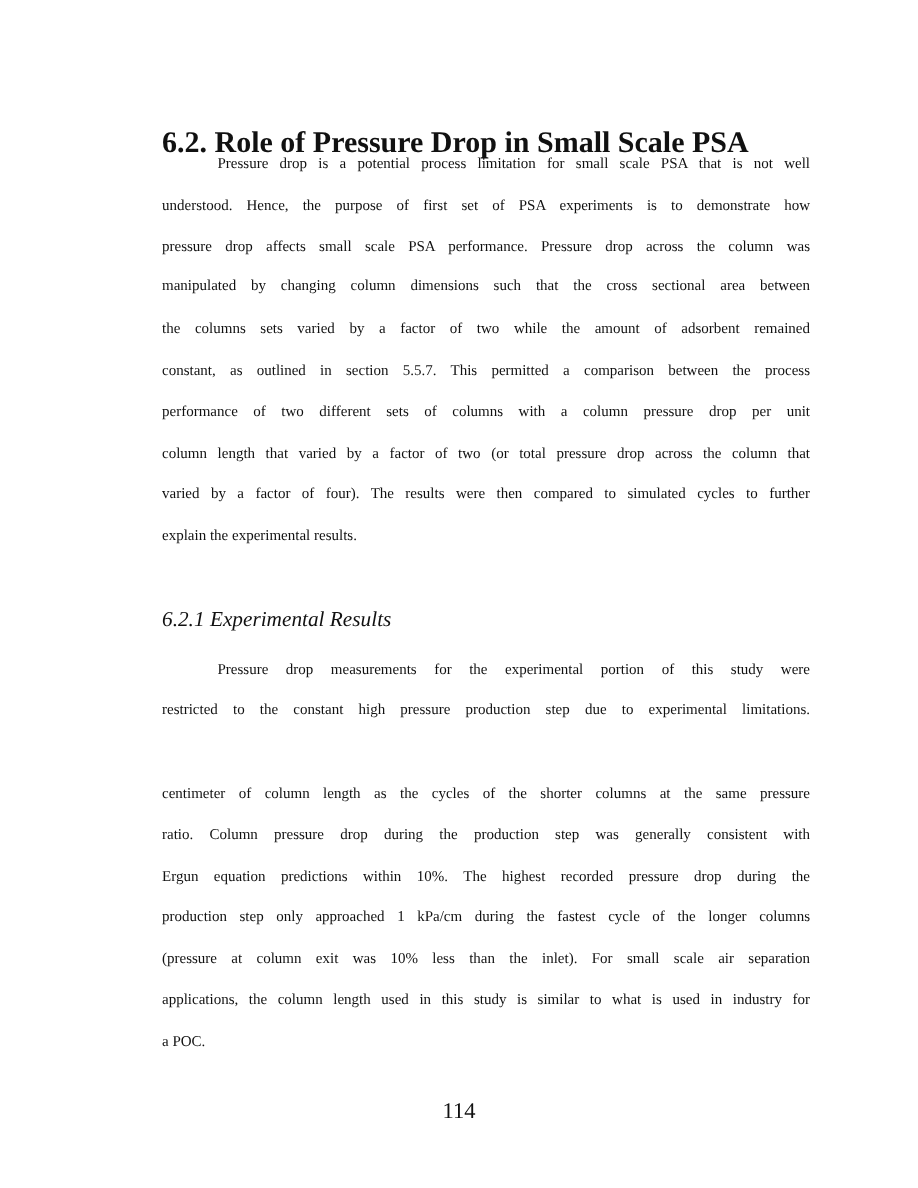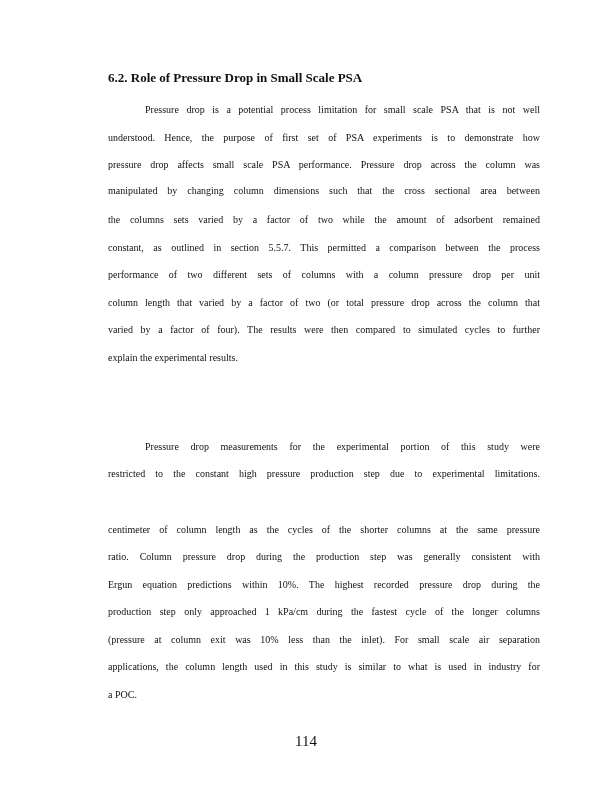--- a/index.html
+++ b/index.html
@@ -1,19 +1,19 @@
 <!DOCTYPE html>
 <html><head>
 <meta charset="utf-8">
 <style>
   html, body { margin: 0; padding: 0; background: #ffffff; }
   body { width: 612px; height: 792px; position: relative; overflow: hidden;
          font-family: "Liberation Serif", "DejaVu Serif", serif; color: #111; }
   .page { position: absolute; left: 0; top: 0; width: 612px; height: 792px; background: #fff; }
-  .h1 { position: absolute; left: 108px; top: 70px; font-size: 13px; font-weight: bold; white-space: nowrap; }
+  .h1 { position: absolute; left: 108px; top: 84px; font-size: 20px; font-weight: bold; white-space: nowrap; }
   .h2 { position: absolute; left: 108px; top: 405px; font-size: 14.2px; font-style: italic; white-space: nowrap; }
   .line { position: absolute; left: 108px; width: 432px; font-size: 10px; line-height: 14px;
           white-space: nowrap; text-align: justify; text-align-last: justify; }
   .line.indent { left: 145px; width: 395px; }
   .line.last { text-align-last: left; }
   .pnum { position: absolute; left: 0; width: 612px; top: 733px; text-align: center; font-size: 15px; }
 </style>
 </head>
 <body>
 
@@ -24,20 +24,21 @@
   <div class="line" style="top:131px">understood.  Hence, the purpose of first set of PSA experiments is to demonstrate how</div>
   <div class="line" style="top:158px">pressure drop affects small scale PSA performance.  Pressure drop across the column was</div>
   <div class="line" style="top:184px">manipulated by changing column dimensions such that the cross sectional area between</div>
   <div class="line" style="top:213px">the columns sets varied by a factor of two while the amount of adsorbent remained</div>
   <div class="line" style="top:241px">constant, as outlined in section 5.5.7.  This permitted a comparison between the process</div>
   <div class="line" style="top:268px">performance of two different sets of columns with a column pressure drop per unit</div>
   <div class="line" style="top:296px">column length that varied by a factor of two (or total pressure drop across the column that</div>
   <div class="line" style="top:323px">varied by a factor of four).  The results were then compared to simulated cycles to further</div>
   <div class="line last" style="top:351px">explain the experimental results.</div>
 
+  <div class="h2">6.2.1 Experimental Results</div>
 
   <div class="line indent" style="top:440px">Pressure drop measurements for the experimental portion of this study were</div>
   <div class="line" style="top:467px">restricted to the constant high pressure production step due to experimental limitations.</div>
   <div class="line" style="top:523px">centimeter of column length as the cycles of the shorter columns at the same pressure</div>
   <div class="line" style="top:550px">ratio.  Column pressure drop during the production step was generally consistent with</div>
   <div class="line" style="top:578px">Ergun equation predictions within 10%.  The highest recorded pressure drop during the</div>
   <div class="line" style="top:605px">production step only approached 1 kPa/cm during the fastest cycle of the longer columns</div>
   <div class="line" style="top:633px">(pressure at column exit was 10% less than the inlet).  For small scale air separation</div>
   <div class="line" style="top:660px">applications, the column length used in this study is similar to what is used in industry for</div>
   <div class="line last" style="top:688px">a POC.</div>

